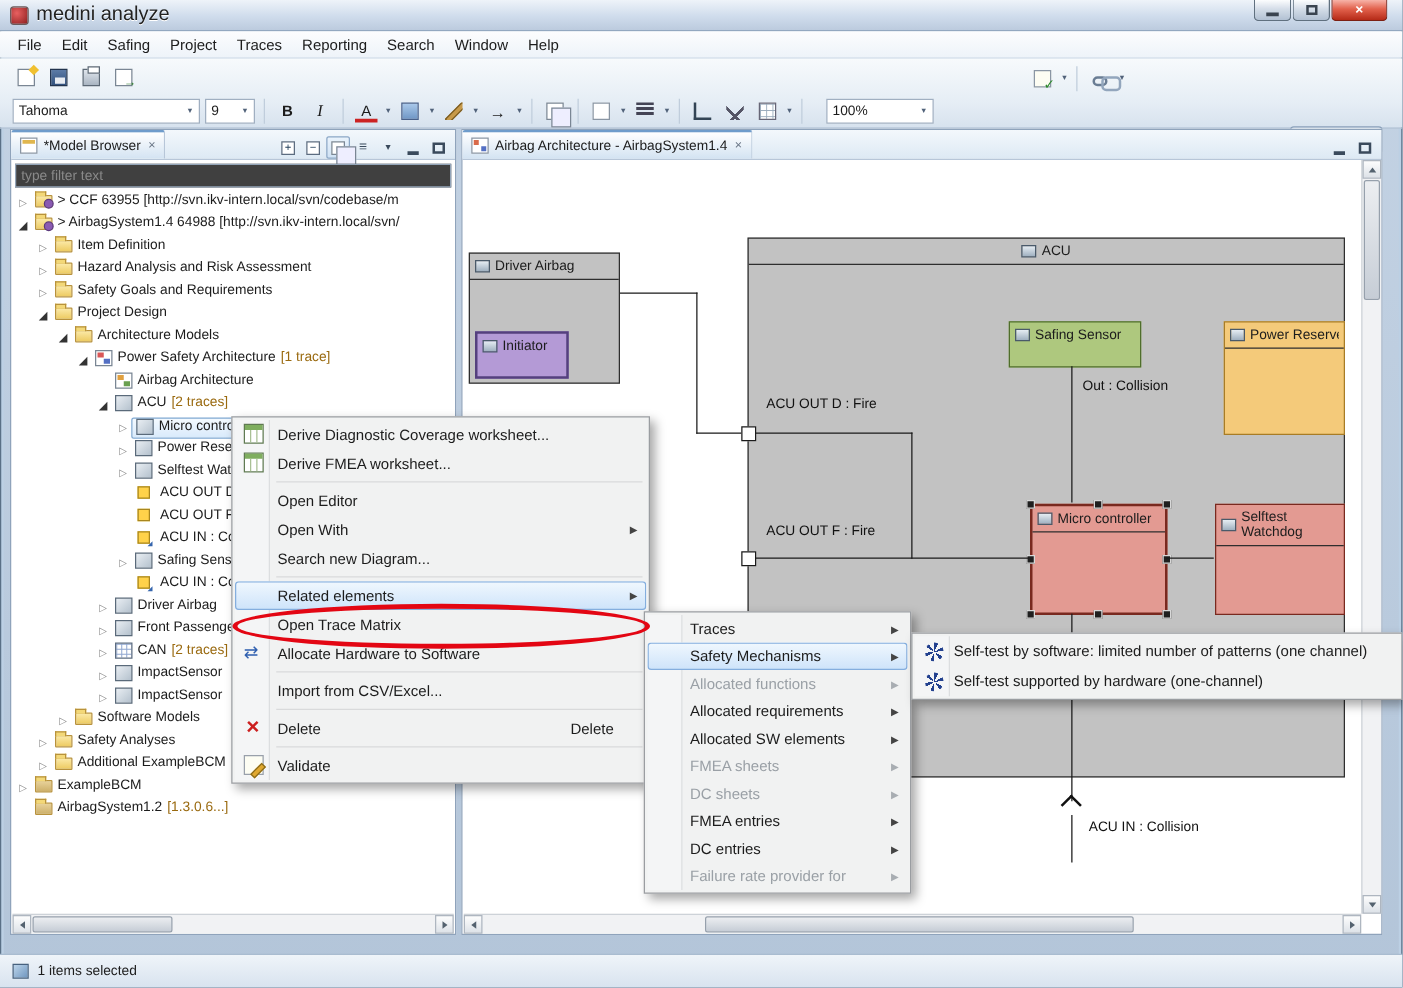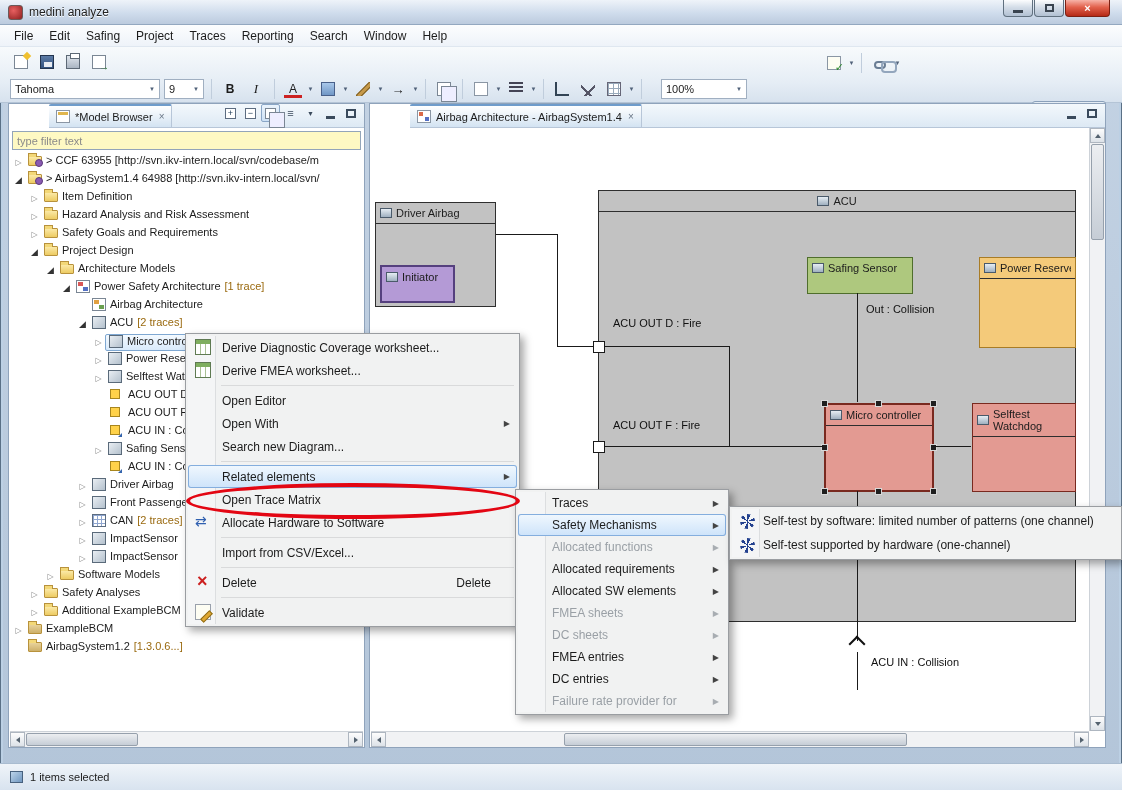--- a/index.html
+++ b/index.html
@@ -6,21 +6,21 @@
   html,body{width:1122px;height:790px;}
   body{font-family:"Liberation Sans","DejaVu Sans",sans-serif;font-size:12px;color:#1c1c1c;
        background:linear-gradient(#c4d3e4,#b3c5d9);position:relative;overflow:hidden;
        box-shadow:inset 0 0 0 1px #5a7086, inset 0 0 0 3px #bcd0e4;}
 
   
   .titlebar{position:absolute;left:0;top:0;right:0;height:25px;display:flex;align-items:center;
     padding-left:8px;background:linear-gradient(#eef3f9,#cfdcec 55%,#bccbde);border-bottom:1px solid #93a8c0;}
   .app-icon{width:15px;height:15px;margin-right:6px;border-radius:3px;
     background:radial-gradient(circle at 35% 35%,#e86060,#8d1f1f);border:1px solid #6a5a5a;flex:none;}
-  .wtitle{font-size:12px;color:#222;text-shadow:0 1px 0 #fff;}
+  .wtitle{font-size:16px;color:#222;text-shadow:0 1px 0 #fff;}
   .winbtns{position:absolute;top:0;right:12px;display:flex;}
   .winbtn{width:30px;height:17px;border:1px solid #60707f;border-top:none;border-radius:0 0 4px 4px;
     background:linear-gradient(#fcfdfe,#d4dde8 45%,#b2c1d3);display:flex;align-items:center;justify-content:center;
     margin-left:1px;color:#2e2e2e;font-size:11px;}
   .winbtn .bar{width:10px;height:3px;background:#3a4450;margin-top:6px;}
   .winbtn .box{width:9px;height:8px;border:2px solid #3a4450;}
   .winbtn.close{width:45px;background:linear-gradient(#f7b3a8,#e2614c 45%,#b52a17);border-color:#7c2013;color:#fff;font-weight:bold;}
 
   
   .menubar{position:absolute;left:0;top:25px;right:0;height:22px;display:flex;align-items:center;
@@ -64,38 +64,38 @@
   .persp-btn{height:22px;border:1px solid #8aa0ba;border-radius:3px;background:linear-gradient(#ffffff,#dbe7f3);
     display:flex;align-items:center;padding:0 10px 0 6px;font-size:11px;margin-left:8px;box-shadow:inset 0 0 3px #b9cde2;}
   .i-analyze{width:13px;height:13px;position:relative;margin-right:5px;}
   .i-analyze::before{content:"";position:absolute;left:0;top:0;width:9px;height:9px;border:2px solid #35689a;border-radius:50%;}
   .i-analyze::after{content:"";position:absolute;right:0;bottom:0;width:6px;height:2px;background:#35689a;transform:rotate(45deg);}
 
   
   .panel{position:absolute;background:#fff;border:1px solid #8fa3bb;}
   #model-browser{left:8px;top:103px;width:357px;height:645px;}
   #editor{left:369px;top:103px;width:737px;height:645px;}
-  .view-header{height:24px;background:linear-gradient(#f3f8fc,#dde9f4);border-bottom:1px solid #b7c6d8;display:flex;align-items:flex-start;margin-left:40px;}
+  .view-header{height:24px;background:linear-gradient(#f3f8fc,#dde9f4);border-bottom:1px solid #b7c6d8;display:flex;align-items:flex-end;}
   .view-tab{height:23px;display:flex;align-items:center;padding:0 7px;font-size:11px;white-space:nowrap;
     background:linear-gradient(#ffffff,#d3e3f2);border-right:1px solid #b7c6d8;border-top:2px solid #6f9ccb;border-radius:2px 2px 0 0;}
   .tabclose{margin-left:6px;color:#6a7686;font-size:10px;}
   .tabico{width:14px;height:13px;margin-right:5px;position:relative;flex:none;}
   .mb-tabico{background:#fff;border:1px solid #8a96a4;} .mb-tabico::before{content:"";position:absolute;left:1px;top:1px;width:10px;height:3px;background:#e0b64e;}
   .ed-tabico{background:#fff;border:1px solid #8a96a4;} .ed-tabico::before{content:"";position:absolute;left:1px;top:1px;width:4px;height:4px;background:#d96a4a;}
   .ed-tabico::after{content:"";position:absolute;right:1px;bottom:1px;width:4px;height:4px;background:#5470c4;}
   .vh-tools{margin-left:auto;display:flex;align-items:center;padding-right:4px;}
   .vtb{width:19px;height:18px;display:flex;align-items:center;justify-content:center;margin-left:1px;border:1px solid transparent;border-radius:2px;position:relative;font-size:10px;color:#3a4a5c;}
   .vtb.pressed{border-color:#8aa6c6;background:linear-gradient(#eaf3fc,#cfe2f5);}
   .mini-box{width:11px;height:11px;border:1px solid #5c6c80;background:#fff;display:flex;align-items:center;justify-content:center;font-size:9px;line-height:9px;color:#23405c;}
   .g-min{width:9px;height:3px;background:#3a4a5c;margin-top:8px;}
   .g-max{width:10px;height:9px;border:2px solid #3a4a5c;}
   .g-menu::before{content:"\25BC";font-size:7px;}
   .g-sort::before{content:"\2261";font-size:11px;}
 
-  .filter-box{position:absolute;left:3px;right:3px;top:27px;height:19px;border:1px solid #93a5b9;background:#fef9c3;
+  .filter-box{position:absolute;left:3px;right:3px;top:27px;height:19px;border:1px solid #93a5b9;background:#404040;
     display:flex;align-items:center;padding:0 4px;color:#8a8a8a;font-size:11px;}
   .tree{position:absolute;left:1px;right:1px;top:49px;bottom:16px;background:#fff;overflow:hidden;}
   .tree-row{height:18px;display:flex;align-items:center;white-space:nowrap;font-size:11px;}
   .twistie{width:13px;font-size:8px;color:#8a8a8a;text-align:center;flex:none;}
   .twistie.e{color:#333;font-size:9px;}
   .row-wrap,.sel-box{display:flex;height:17px;padding:0 3px;}
   .sel-box{border:1px solid #7fa8d2;background:linear-gradient(#f4faff,#d9eafb);border-radius:2px;}
   .tsfx{color:#9a6a10;padding-left:4px;}
   .tico{width:14px;height:13px;flex:none;margin-right:4px;position:relative;}
   .tico.fol,.tico.repo,.tico.prj{height:10px;margin-top:2px;background:linear-gradient(#fbe9a6,#edcb62);border:1px solid #b8923c;border-radius:1px;}

